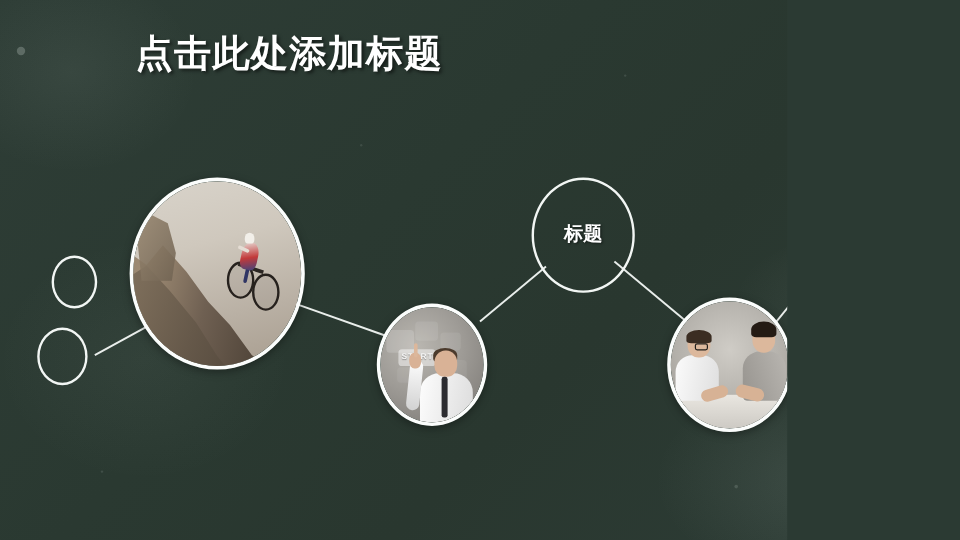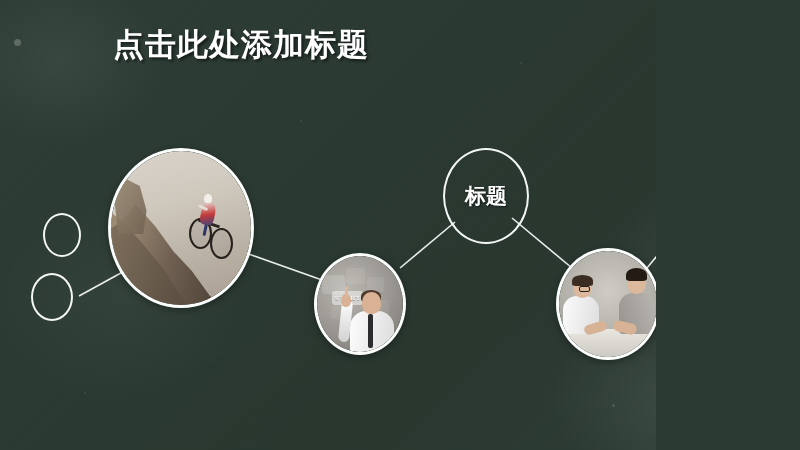--- a/index.html
+++ b/index.html
@@ -9,42 +9,41 @@
     font-family:"Liberation Sans","DejaVu Sans",sans-serif;
   }
   #slide{
     position:relative;width:656px;height:450px;overflow:hidden;
     background:
       radial-gradient(ellipse 220px 130px at 700px 400px, rgba(190,205,198,.13), rgba(190,205,198,0) 70%),
       radial-gradient(ellipse 190px 90px at 745px 250px, rgba(190,205,198,.10), rgba(190,205,198,0) 70%),
       radial-gradient(ellipse 150px 120px at 60px 60px, rgba(200,215,208,.07), rgba(200,215,208,0) 70%),
       radial-gradient(ellipse 170px 140px at 120px 300px, rgba(200,215,208,.05), rgba(200,215,208,0) 72%),
       linear-gradient(135deg,#2e3d36 0%,#2a3931 45%,#29372f 70%,#2c3b34 100%);
-    font-family: Liberation Serif, serif;
   }
   
   .streaks{position:absolute;inset:0;pointer-events:none;opacity:.55;}
   .speck{position:absolute;border-radius:50%;background:rgba(225,235,230,.55);}
   
   #title{
     position:absolute;left:113px;top:24px;
     font-size:31px;font-weight:bold;color:#ffffff;letter-spacing:1px;
     text-shadow:2px 2px 3px rgba(0,0,0,.55);
     white-space:nowrap;
   }
   
   svg.lines{position:absolute;left:0;top:0;width:800px;height:450px;}
   
   .node{position:absolute;border-radius:50%;box-sizing:border-box;overflow:hidden;}
   .ring{border:2px solid #f2f6f4;background:transparent;}
   .photo{border:3px solid #fbfdfc;box-shadow:0 2px 7px rgba(0,0,0,.35);}
   .photo .inner{position:absolute;inset:0;border-radius:50%;overflow:hidden;}
   .label-circle{
     display:flex;align-items:center;justify-content:center;
-    color:#fff;font-size:21px;font-weight:bold;line-height:1.15;text-align:center;
+    color:#fff;font-size:16px;font-weight:bold;line-height:1.15;text-align:center;
     text-shadow:1px 1px 2px rgba(0,0,0,.5);
   }
   .label-circle span{display:block;}
   
   
   .bike-sky{position:absolute;inset:0;
     background:linear-gradient(165deg,#d9d4cb 0%,#cfc8bd 35%,#b9b0a4 70%,#a79c8e 100%);}
   .bike-rock{position:absolute;left:-18%;top:22%;width:108%;height:90%;
     background:linear-gradient(105deg,#8c7b66 0%,#a08d75 25%,#6f6052 55%,#55493d 80%,#433a31 100%);
     clip-path:polygon(0% 30%,14% 18%,24% 26%,33% 14%,46% 30%,58% 48%,70% 62%,82% 80%,100% 96%,100% 100%,0% 100%);}

